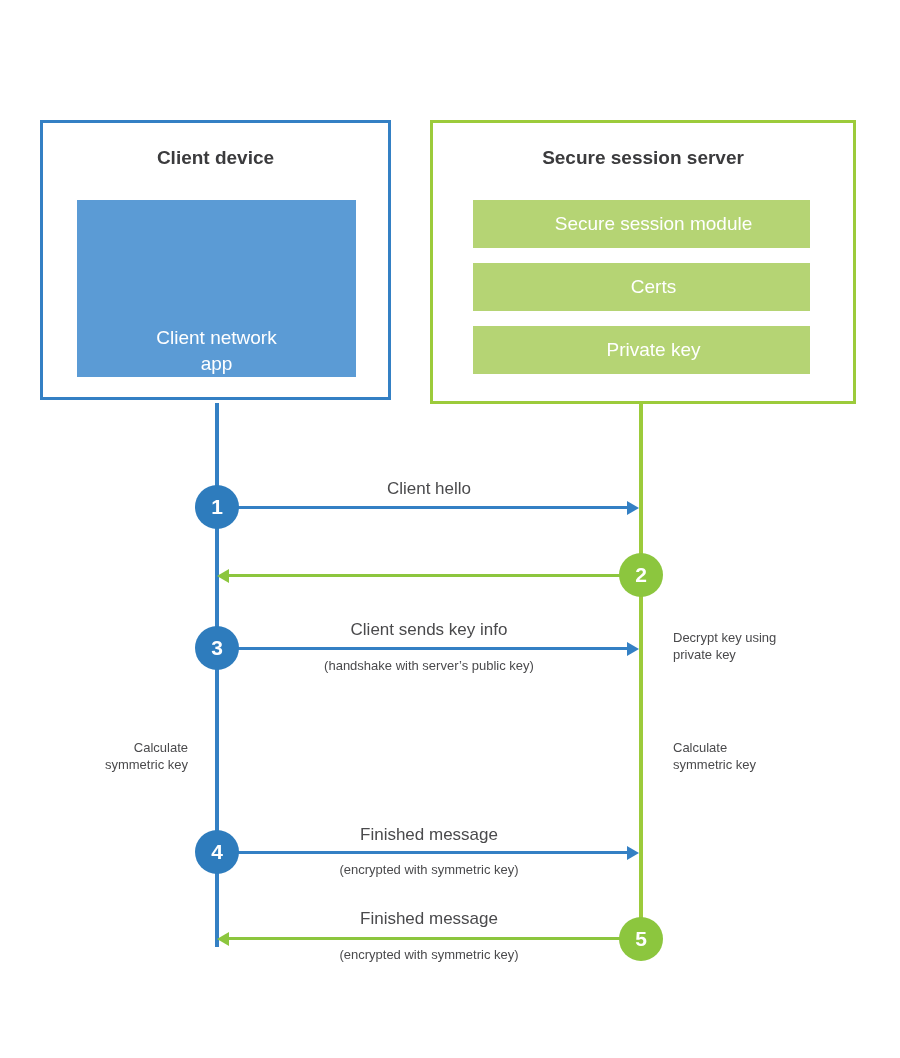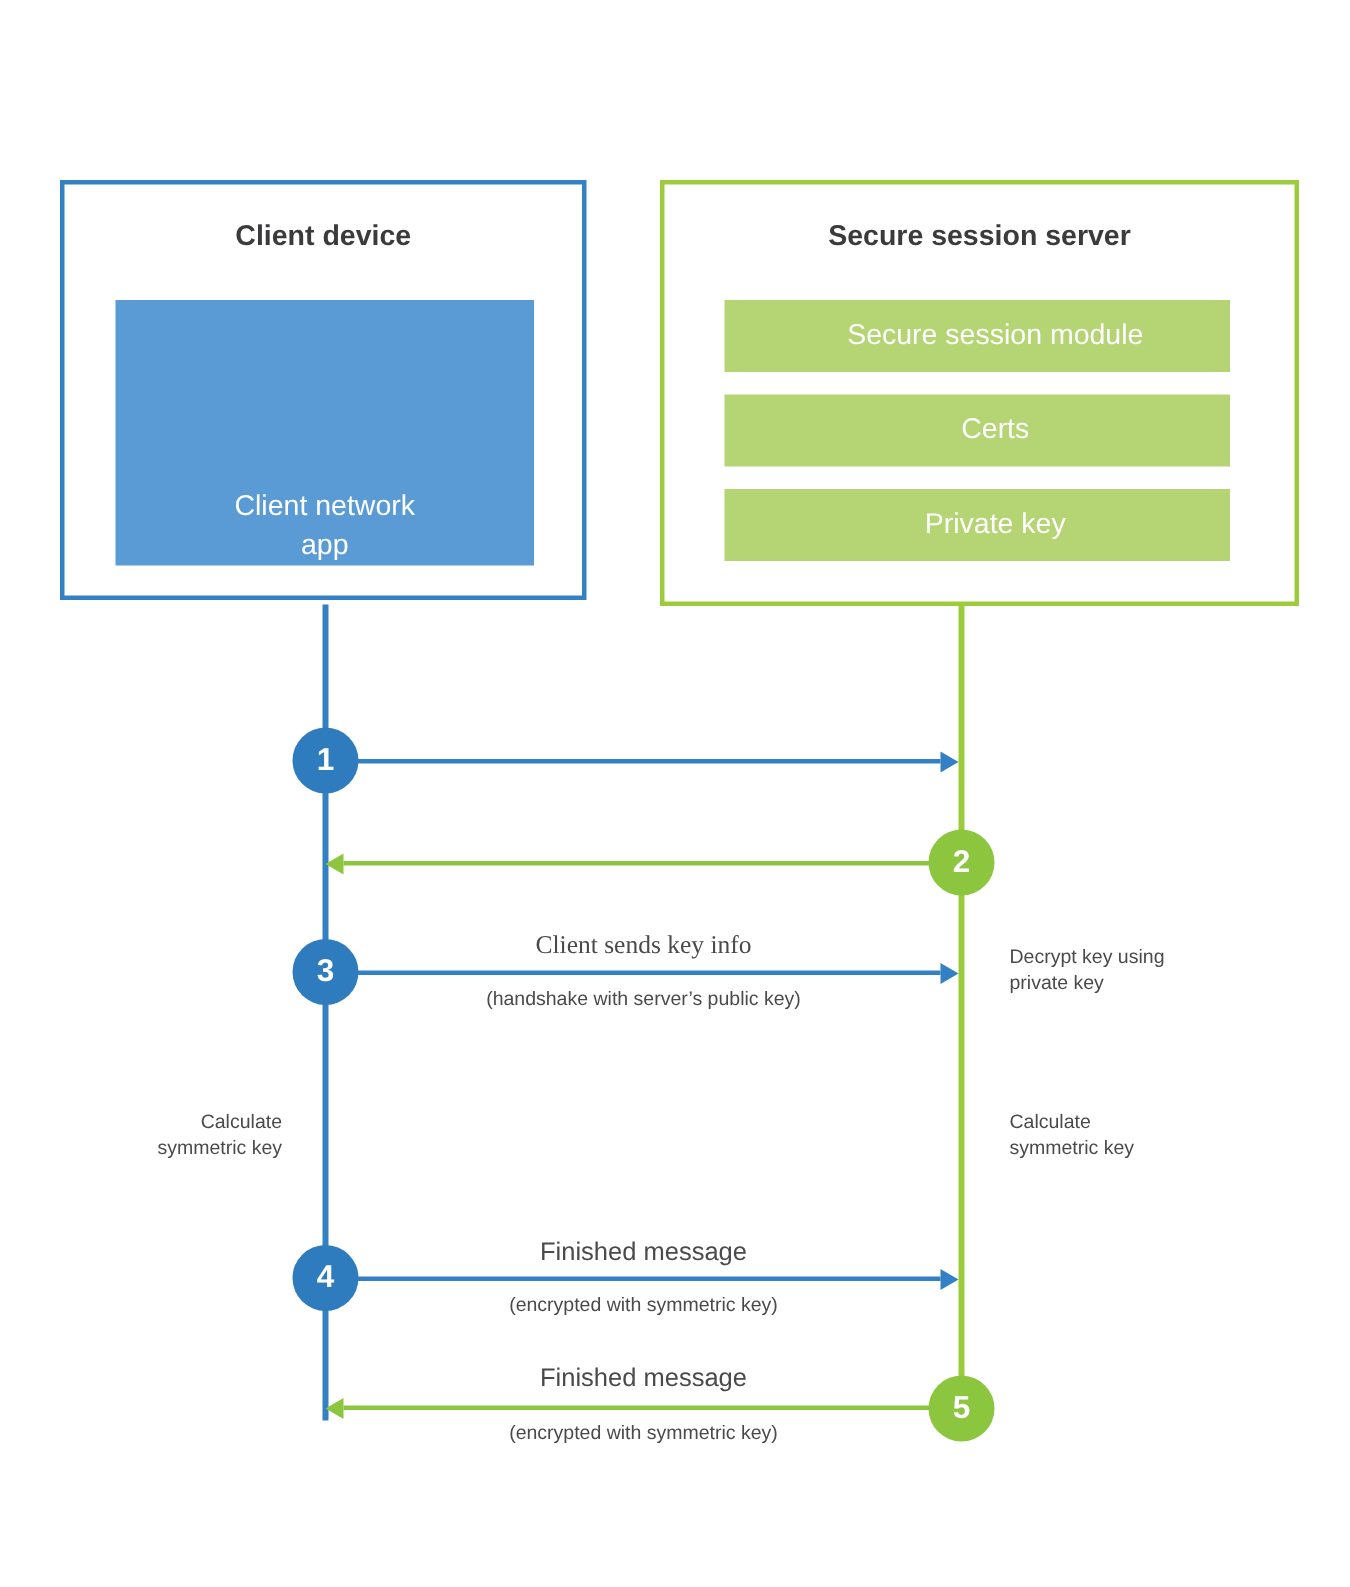--- a/index.html
+++ b/index.html
@@ -38,21 +38,21 @@
     background: #ffffff;
   }
   .entity-box.client {
     left: 40px;
     top: 120px;
     width: 351px;
     height: 280px;
     border: 3px solid #3480c4;
   }
   .entity-box.server {
-    left: 440px;
+    left: 430px;
     top: 120px;
     width: 426px;
     height: 284px;
     border: 3px solid #9ccb3b;
   }
   .entity-title {
     position: absolute;
     left: 0;
     right: 0;
     top: 24px;
@@ -194,29 +194,30 @@
     <div class="server-bars">
       <div class="server-bar">Secure session module</div>
       <div class="server-bar">Certs</div>
       <div class="server-bar">Private key</div>
     </div>
   </div>
 
   <div class="lifeline client-line"></div>
   <div class="lifeline server-line"></div>
 
+  <div class="msg-label" style="left:217px; top:479px; width:424px;">Client hello</div>
   <div class="arrow-line blue" style="left:217px; top:506px; width:410px;"></div>
   <div class="arrow-head right blue" style="left:627px; top:501px;"></div>
   <div class="step-circle blue" style="left:195px; top:485px;">1</div>
 
   <div class="arrow-line green" style="left:229px; top:574px; width:412px;"></div>
   <div class="arrow-head left green" style="left:217px; top:569px;"></div>
   <div class="step-circle green" style="left:619px; top:553px;">2</div>
 
-  <div class="msg-label" style="left:217px; top:620px; width:424px;font-family:Liberation Serif, serif;">Client sends key info</div>
+  <div class="msg-label" style="left:217px; top:620px; width:424px;">Client sends key info</div>
   <div class="arrow-line blue" style="left:217px; top:647px; width:410px;"></div>
   <div class="arrow-head right blue" style="left:627px; top:642px;"></div>
   <div class="msg-sub" style="left:217px; top:658px; width:424px;">(handshake with server’s public key)</div>
   <div class="step-circle blue" style="left:195px; top:626px;">3</div>
 
   <div class="side-note left-align" style="left:673px; top:629px; width:190px;">
     <div>Decrypt key using</div>
     <div>private key</div>
   </div>
 

